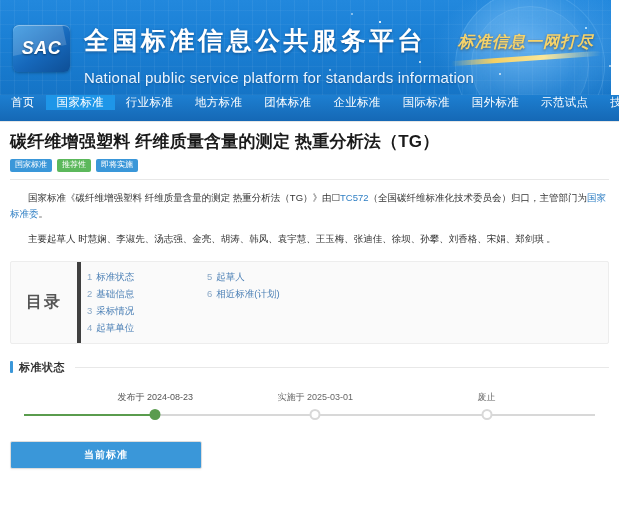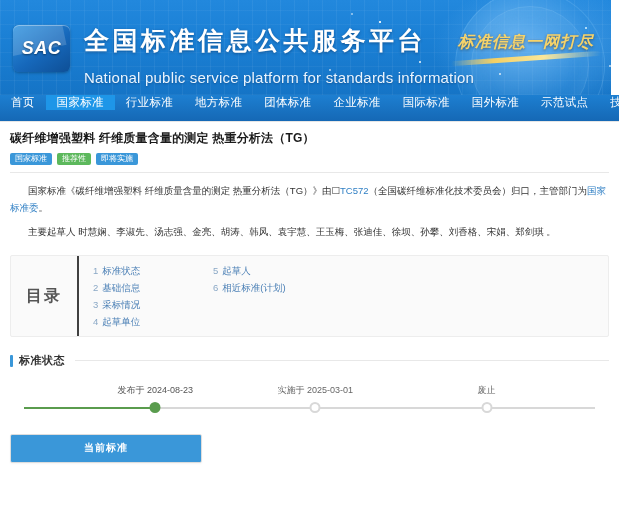--- a/index.html
+++ b/index.html
@@ -122,21 +122,21 @@
     white-space: nowrap; cursor: pointer;
     letter-spacing: 0.3px;
   }
   .nav-item.active { background: #1e96e8; font-weight: normal; }
 
   
   .page { width: 619px; padding: 0; background: #ffffff; }
 
   .titlebox { padding: 9px 10px 7px 10px; }
   .std-title-cn {
-    font-size: 12px; font-weight: bold; color: #1a1a1a;
+    font-size: 17px; font-weight: bold; color: #1a1a1a;
     letter-spacing: 0.2px; line-height: 1.3;
   }
   .std-title-en {
     margin-top: 3px;
     font-size: 8.3px; color: #8a8a8a; line-height: 1.35;
   }
   .badges { margin-top: 6px; display: flex; gap: 5px; }
   .badge {
     font-size: 8px; color: #ffffff;
     padding: 2px 5px 2.5px 5px; border-radius: 2px;
@@ -170,22 +170,22 @@
     min-height: 66px;
   }
   .toc-label {
     width: 66px; flex: 0 0 66px;
     display: flex; align-items: center; justify-content: center;
     font-size: 16px; color: #555555; font-weight: bold;
     letter-spacing: 2px;
   }
   .toc-cols {
     flex: 1; display: flex;
-    border-left: 2px solid #404040;
-    padding: 9px 0 9px 14px;
+    border-left: 4px solid #404040;
+    padding: 9px 0 9px 6px;
   }
   .toc-col { display: flex; flex-direction: column; gap: 5px; }
   .toc-col.c1 { width: 120px; }
   .toc-item {
     font-size: 9.5px; color: #4a7fb5;
     cursor: pointer; white-space: nowrap; line-height: 1.25;
   }
   .toc-num { color: #8aa8c6; margin-right: 4px; }
 
   

